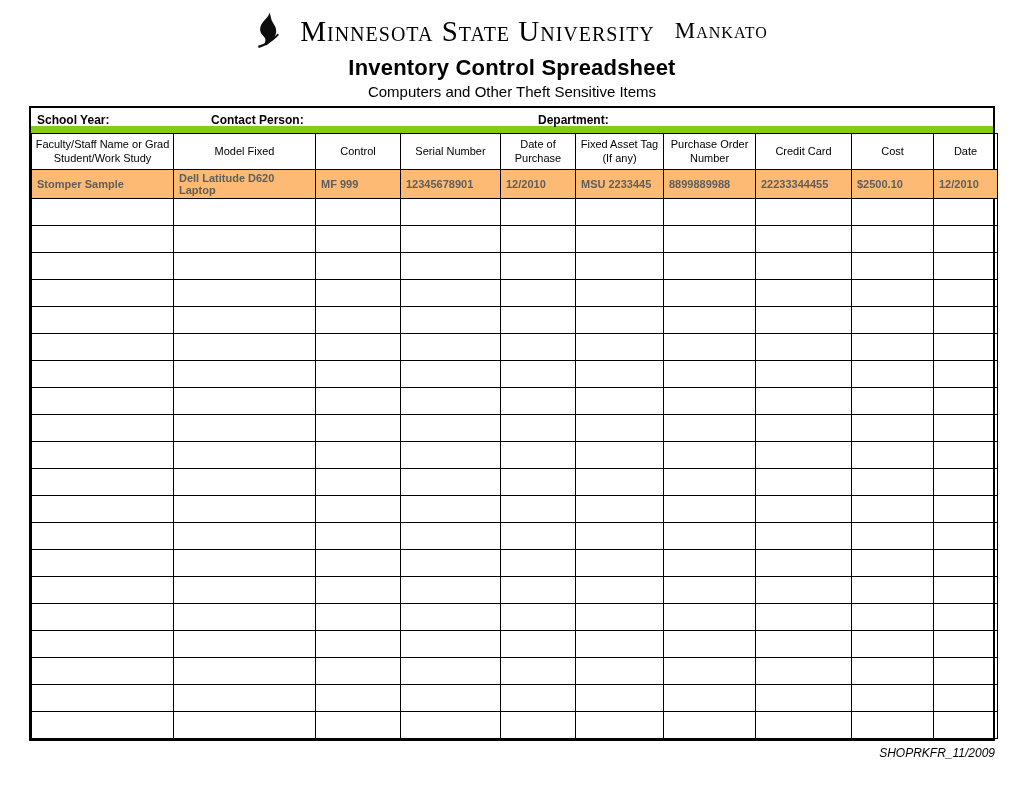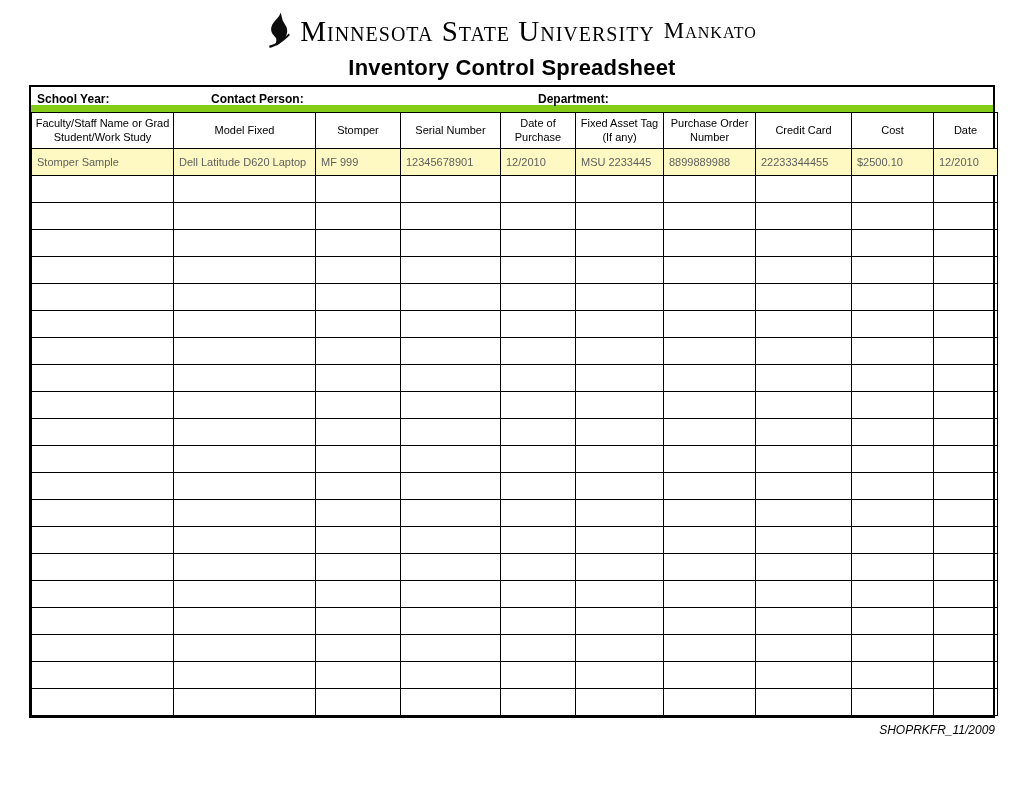--- a/index.html
+++ b/index.html
@@ -2,21 +2,21 @@
 <html><head>
 <meta charset="utf-8">
 <style>
   * { box-sizing: border-box; }
   html, body { margin: 0; padding: 0; background: #ffffff; }
   body { font-family: "Liberation Sans", sans-serif; color: #000; }
   .page { width: 1024px; height: 804px; position: relative; background: #fff; overflow: hidden; }
 
   
   .masthead { text-align: center; padding-top: 12px; }
-  .univ-line { display: flex; justify-content: center; align-items: center; gap: 9px; }
+  .univ-line { display: flex; justify-content: center; align-items: center; gap: 20px; }
   .logo { display: inline-flex; align-items: center; }
   .univ-name {
     font-family: "Liberation Serif", serif;
     font-variant: small-caps;
     font-size: 29px;
     letter-spacing: 1px;
   }
   .univ-city {
     font-family: "Liberation Serif", serif;
     font-variant: small-caps;
@@ -38,21 +38,21 @@
   th, td { border: 1px solid #000; overflow: hidden; }
   thead th {
     font-weight: normal;
     font-size: 11px;
     text-align: center;
     height: 36px;
     padding: 2px 3px;
     line-height: 1.25;
   }
   tbody td { height: 27px; font-size: 11px; padding: 2px 5px; text-align: left; }
-  tr.sample td { background: #fef9c3; color: #5e5e5e; }
+  tr.sample td { background: #fdba74; color: #5e5e5e; font-weight: bold; }
 
   .footnote-wrap { width: 966px; margin: 2px auto 0 auto; text-align: right; }
   .footnote { font-size: 12px; font-style: italic; color: #000; }
 </style>
 </head>
 <body>
 
 <div class="page">
 
   <header class="masthead">
@@ -60,20 +60,21 @@
       <span class="logo">
         <svg viewBox="0 0 30 46" width="24" height="38" aria-hidden="true">
           <path d="M17 0 C15.5 7 7.5 10.5 5.5 18 C3.8 24.5 8.5 28.5 10.5 30.8 C12.3 32.8 12.2 35.8 10.2 40.2 L12.4 41 C18.5 36.8 24.2 31.8 25.2 24.2 C26.1 17.2 20.3 13.2 19.2 8.4 C18.6 5.6 17.9 2.9 17 0 Z" fill="#0d0d0d"></path>
           <path d="M2.5 41.5 C10 39.5 18.5 35 27.2 26.2 L28.6 28 C20.3 36.8 11 42.3 3.4 44.4 Z" fill="#0d0d0d"></path>
         </svg>
       </span>
       <span class="univ-name">Minnesota State University</span>
       <span class="univ-city">Mankato</span>
     </div>
     <div class="doc-title">Inventory Control Spreadsheet</div>
+    <div class="doc-subtitle">Computers and Other Theft Sensitive Items</div>
   </header>
 
   <div class="sheet">
     <div class="info-row">
       <span class="lbl lbl-school">School Year:</span>
       <span class="lbl lbl-contact">Contact Person:</span>
       <span class="lbl lbl-dept">Department:</span>
     </div>
 
     <table>
@@ -86,21 +87,21 @@
           <col style="width:88px">
         <col style="width:92px">
           <col style="width:96px">
           <col style="width:82px">
         <col style="width:64px">
       </colgroup>
       <thead>
           <tr>
             <th>Faculty/Staff Name or Grad Student/Work Study</th>
             <th>Model Fixed</th>
-            <th>Stomper</th>
+            <th>Control</th>
             <th>Serial Number</th>
             <th>Date of Purchase</th>
             <th>Fixed Asset Tag (If any)</th>
             <th>Purchase Order Number</th>
             <th>Credit Card</th>
             <th>Cost</th>
             <th>Date</th>
           </tr>
         </thead>
       <tbody>

